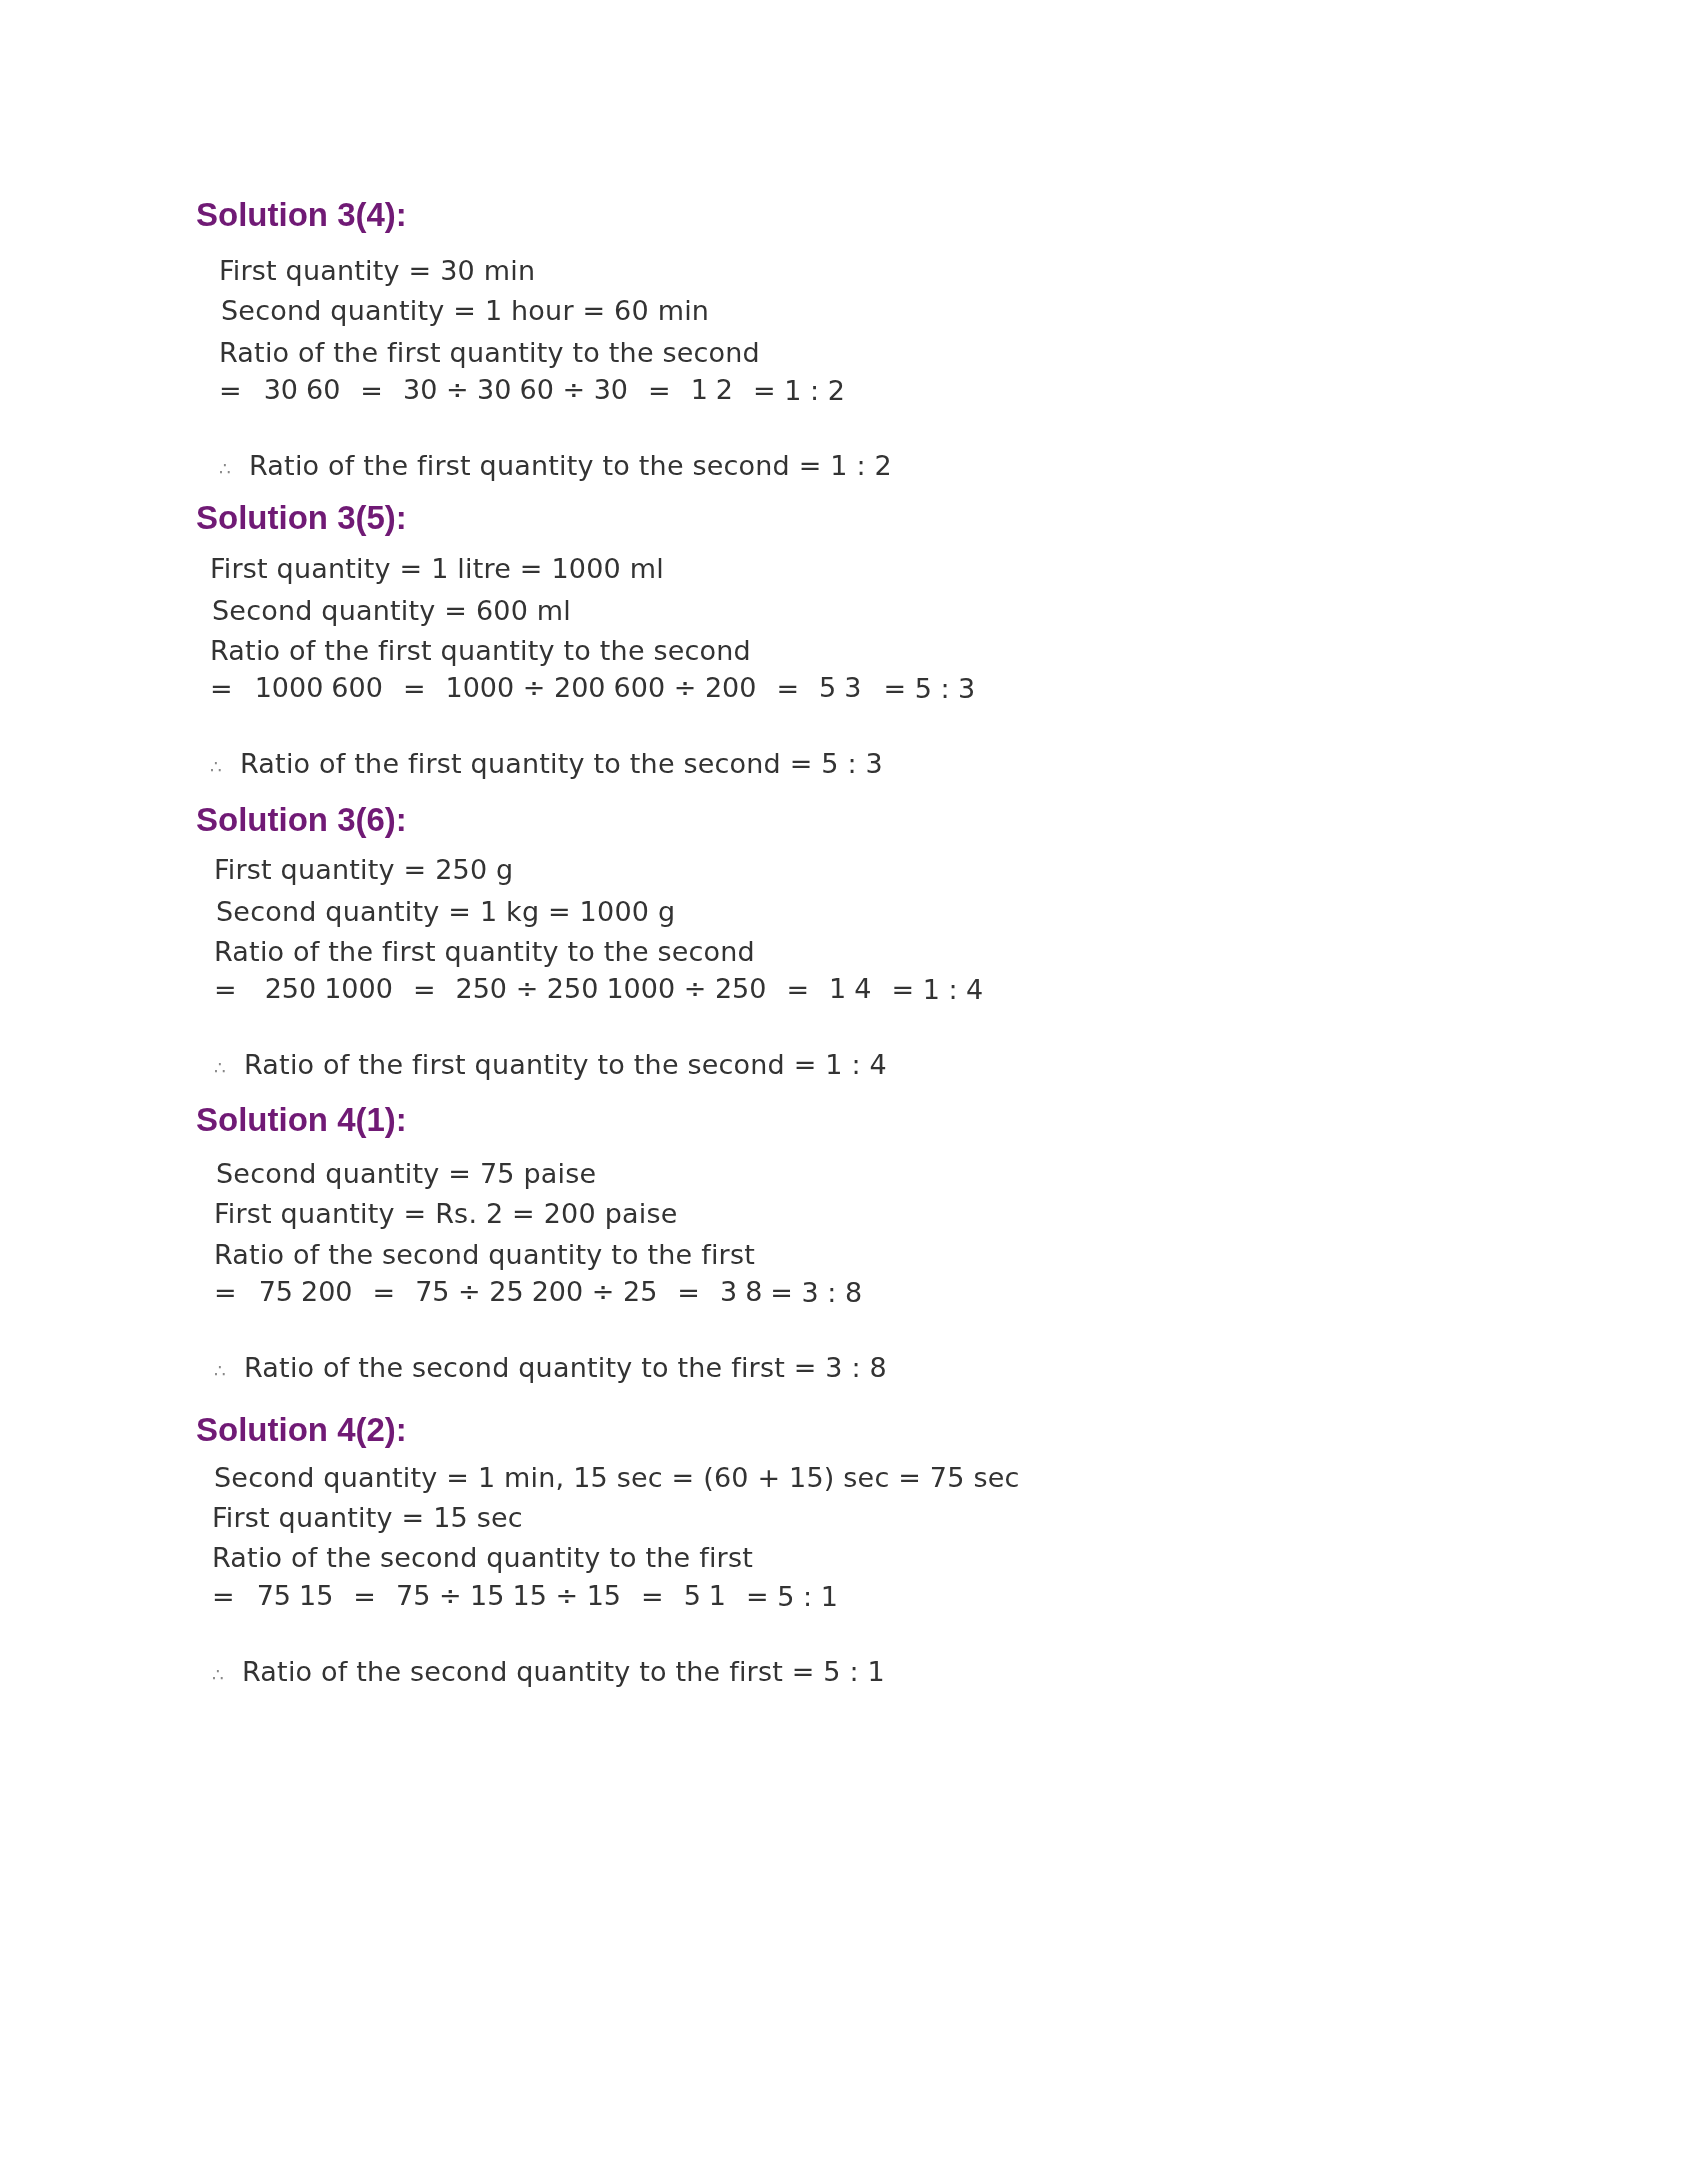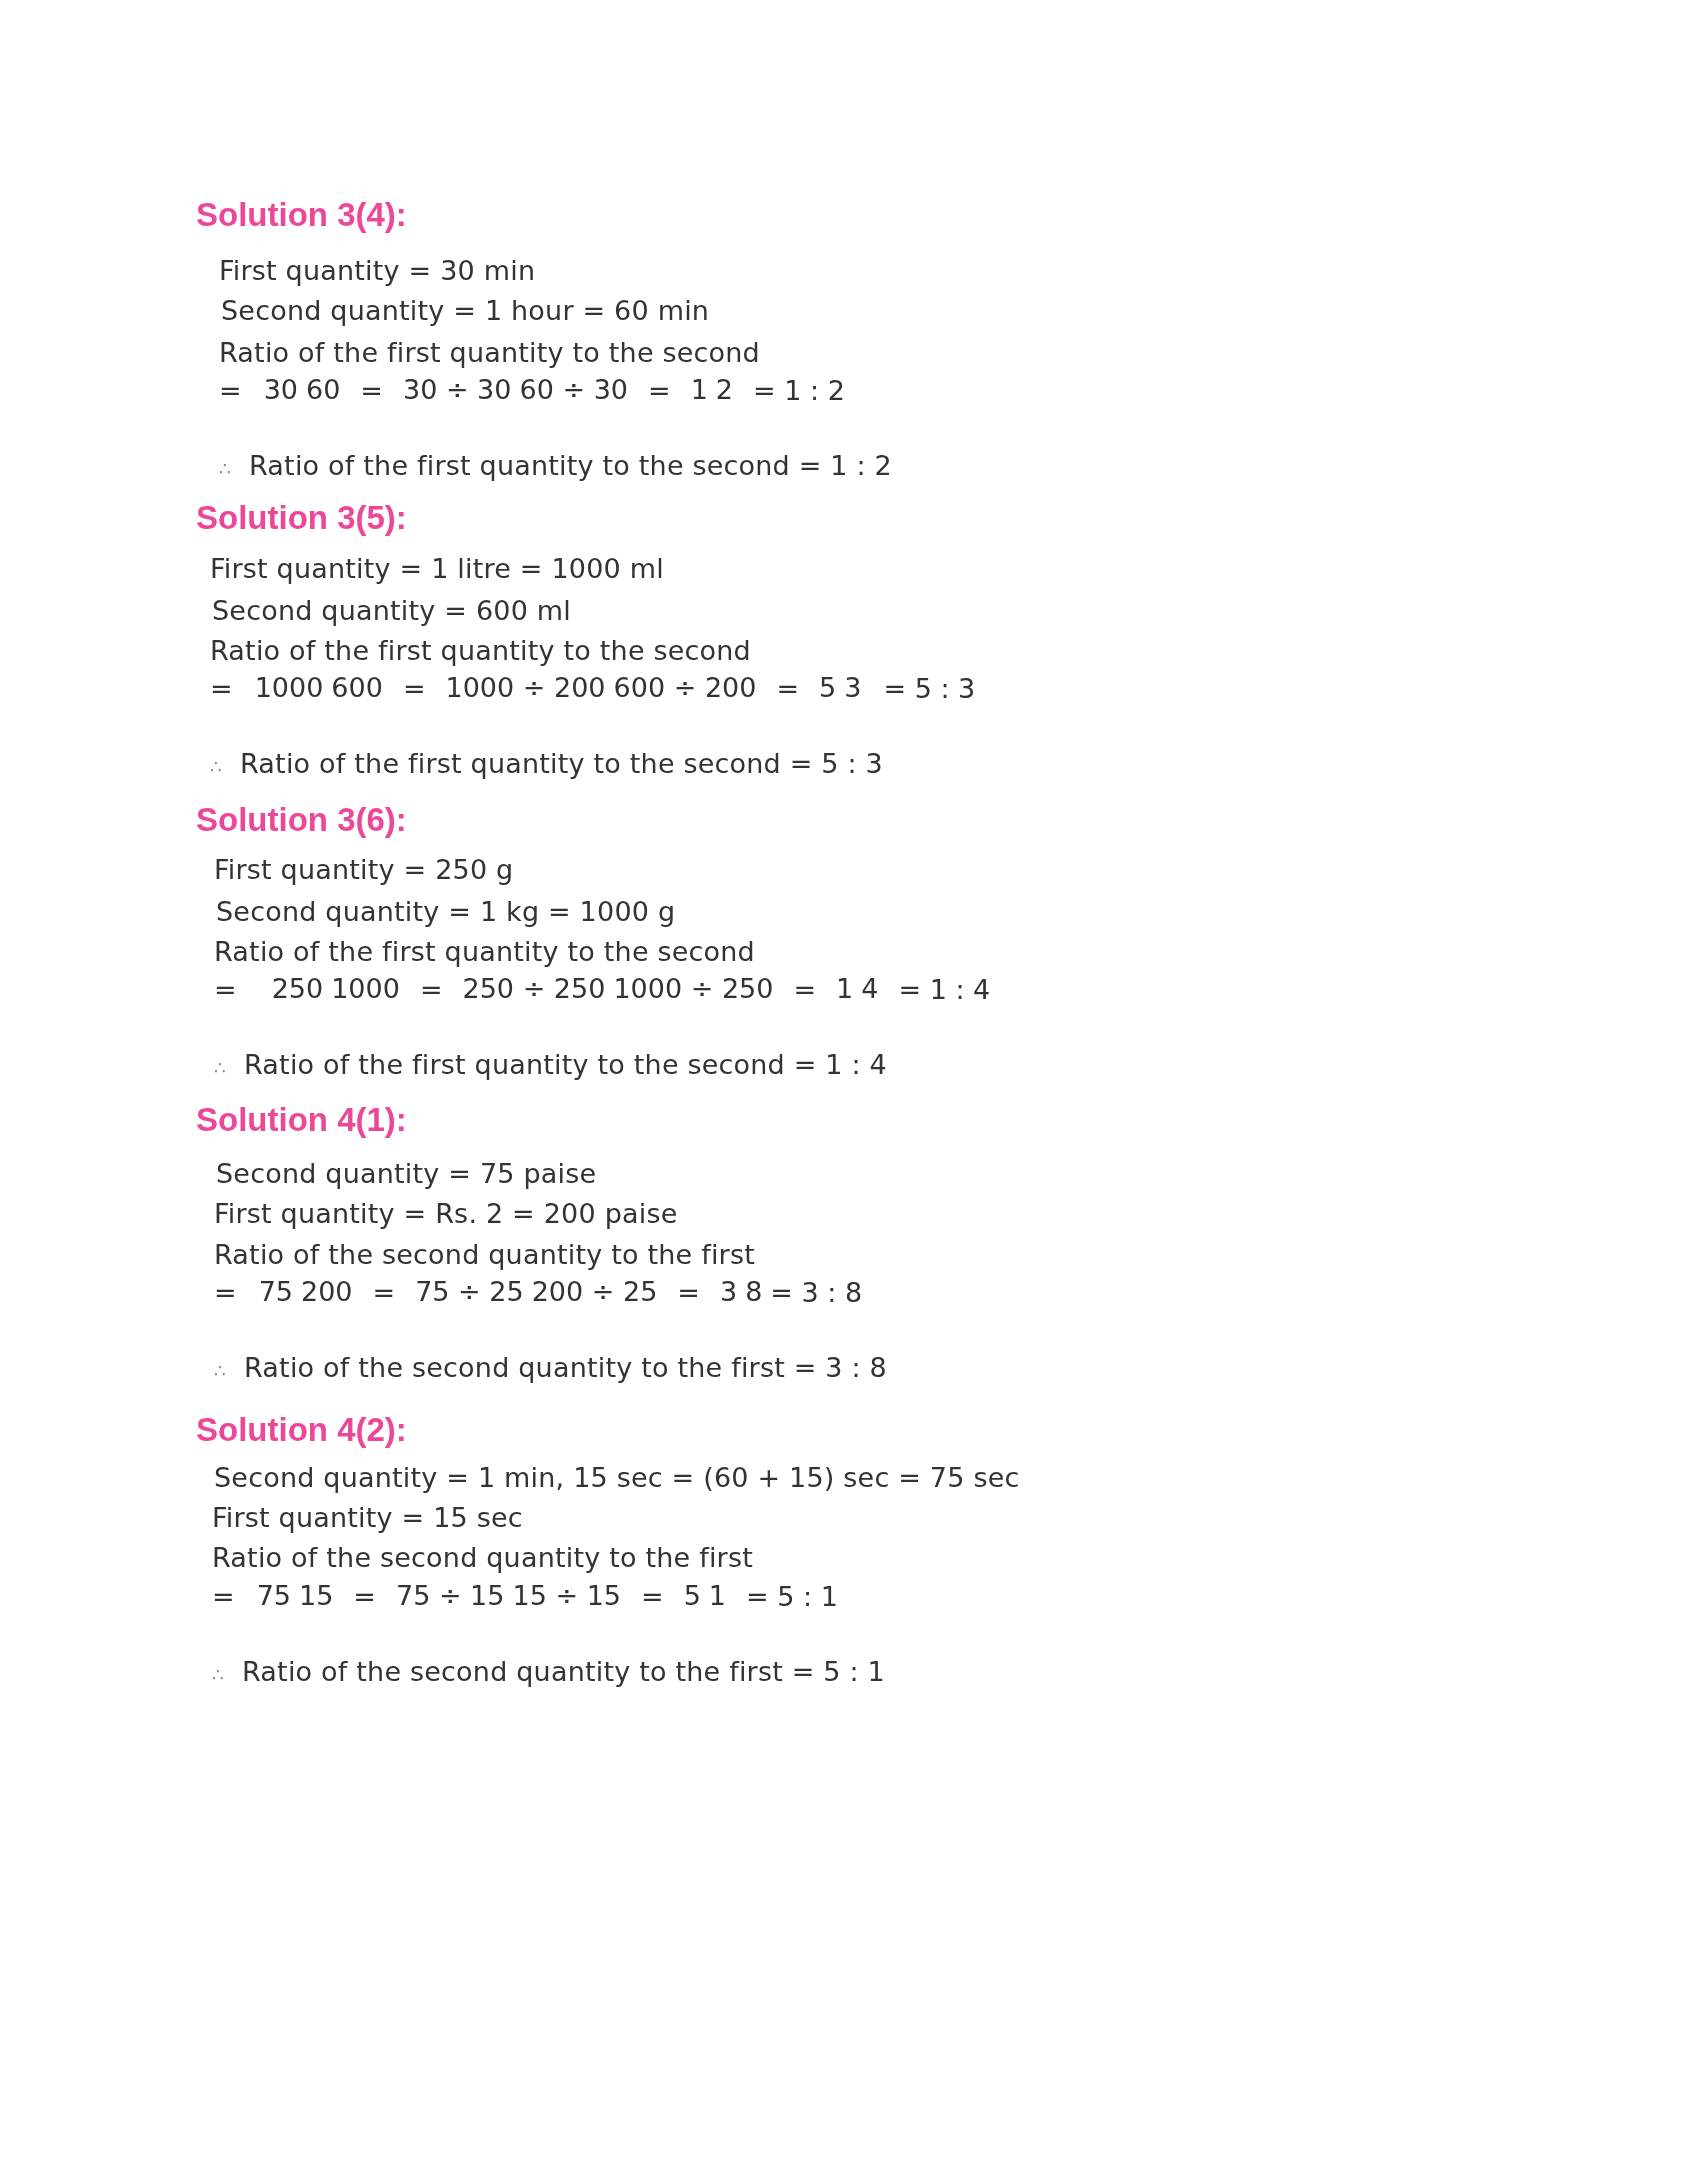--- a/index.html
+++ b/index.html
@@ -1,19 +1,19 @@
 <!DOCTYPE html>
 <html><head>
 <meta charset="utf-8">
 <style>
   html, body { margin: 0; padding: 0; background: #ffffff; }
   body { width: 1683px; height: 2178px; position: relative; overflow: hidden;
          font-family: "DejaVu Sans", sans-serif; color: #2a2a2a; }
   .heading { position: absolute; left: 196px; font-family: "Liberation Sans", sans-serif;
-             font-weight: bold; font-size: 33px; color: #ec4899; line-height: 40px; margin: 0; }
+             font-weight: bold; font-size: 33px; color: #701a75; line-height: 40px; margin: 0; }
   .line { position: absolute; font-size: 27px; line-height: 36px; white-space: nowrap;
           color: #333333; font-family: "DejaVu Sans", sans-serif; letter-spacing: 0.2px; }
   .eqrow { position: absolute; display: flex; align-items: center; font-size: 27px;
            color: #333333; white-space: nowrap; }
   .eq { margin: 0 12px; }
   .frac { display: inline-flex; align-items: flex-start; margin: 0 4px; }
   .frac .num, .frac .den { line-height: 36px; padding: 0 4px; }
   .frac .bar { align-self: stretch; height: 2px; background: #333333; }
   .therefore { display: inline-block; font-size: 18px; color: #888; width: 30px; }
 </style>
@@ -77,21 +77,21 @@
 <div class="line" style="top:746px;left:210px">
   <span class="therefore">∴</span><span>Ratio of the first quantity to the second = 5 : 3</span>
 </div>
 
 <h2 class="heading" style="top:800px">Solution 3(6):</h2>
 <div class="line" style="top:852px;left:214px">First quantity = 250 g</div>
 <div class="line" style="top:894px;left:216px">Second quantity = 1 kg = 1000 g</div>
 <div class="line" style="top:934px;left:214px">Ratio of the first quantity to the second</div>
 <div class="eqrow" style="top:971px;left:214px">
   <span>=</span>
-  <span class="frac" style="margin-left:31px">
+  <span class="frac" style="margin-left:24px">
       <span class="num">250</span>
       <span class="bar"></span>
       <span class="den">1000</span>
     </span>
   <span class="eq">=</span>
   <span class="frac">
       <span class="num">250 ÷ 250</span>
       <span class="bar"></span>
       <span class="den">1000 ÷ 250</span>
     </span>

